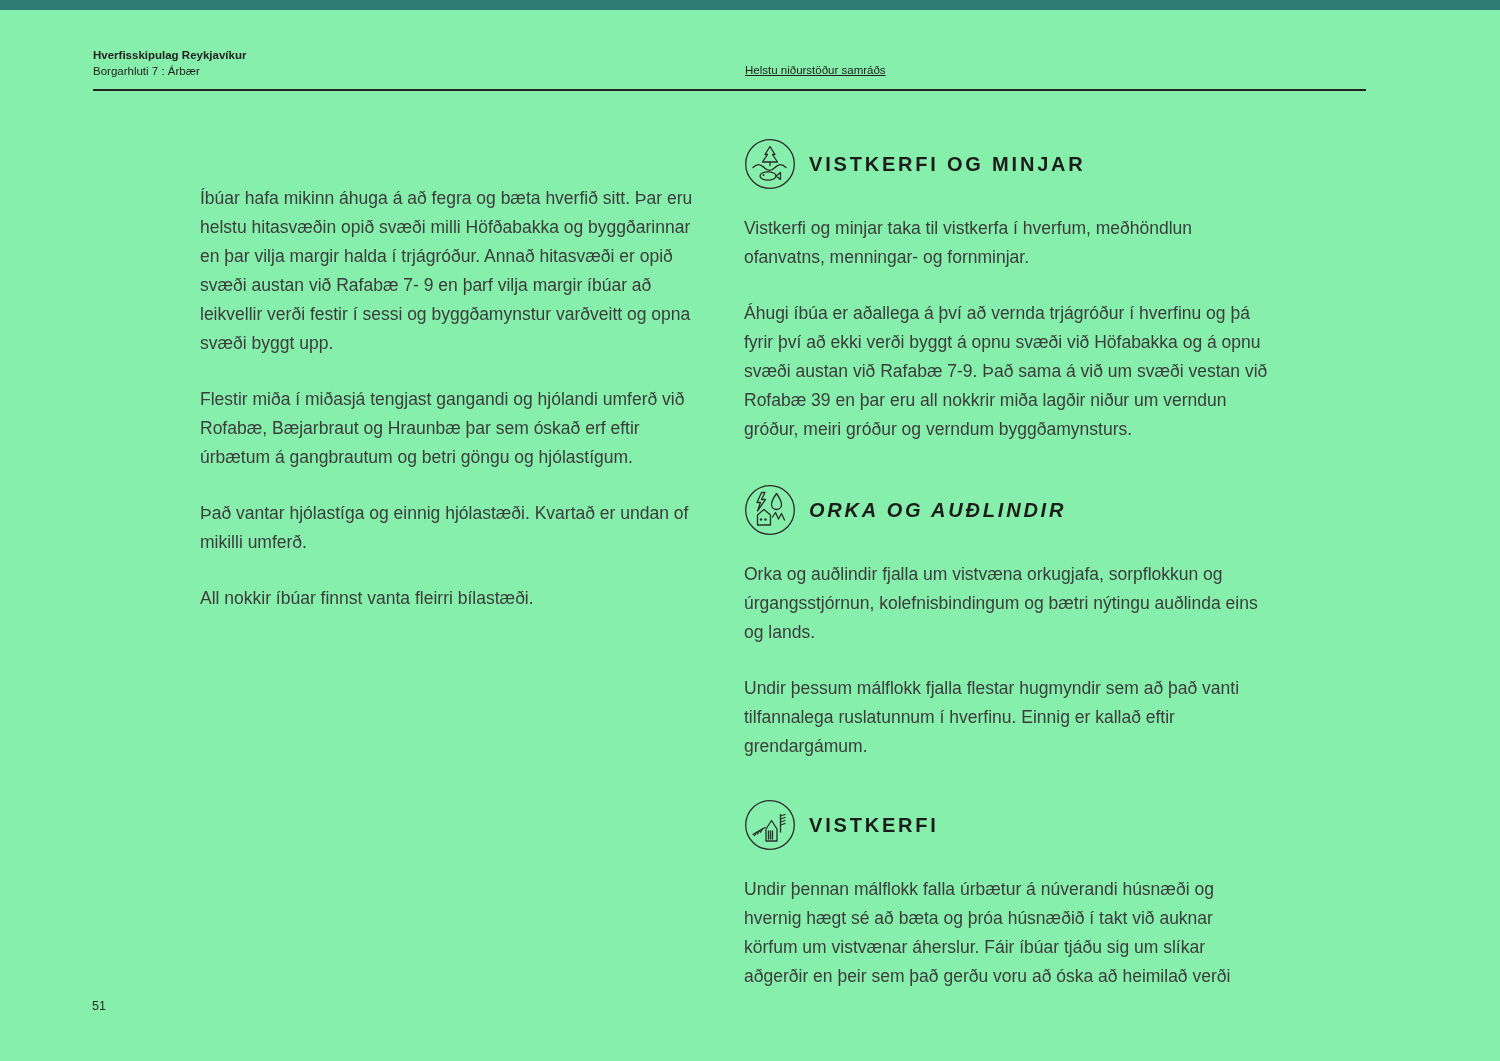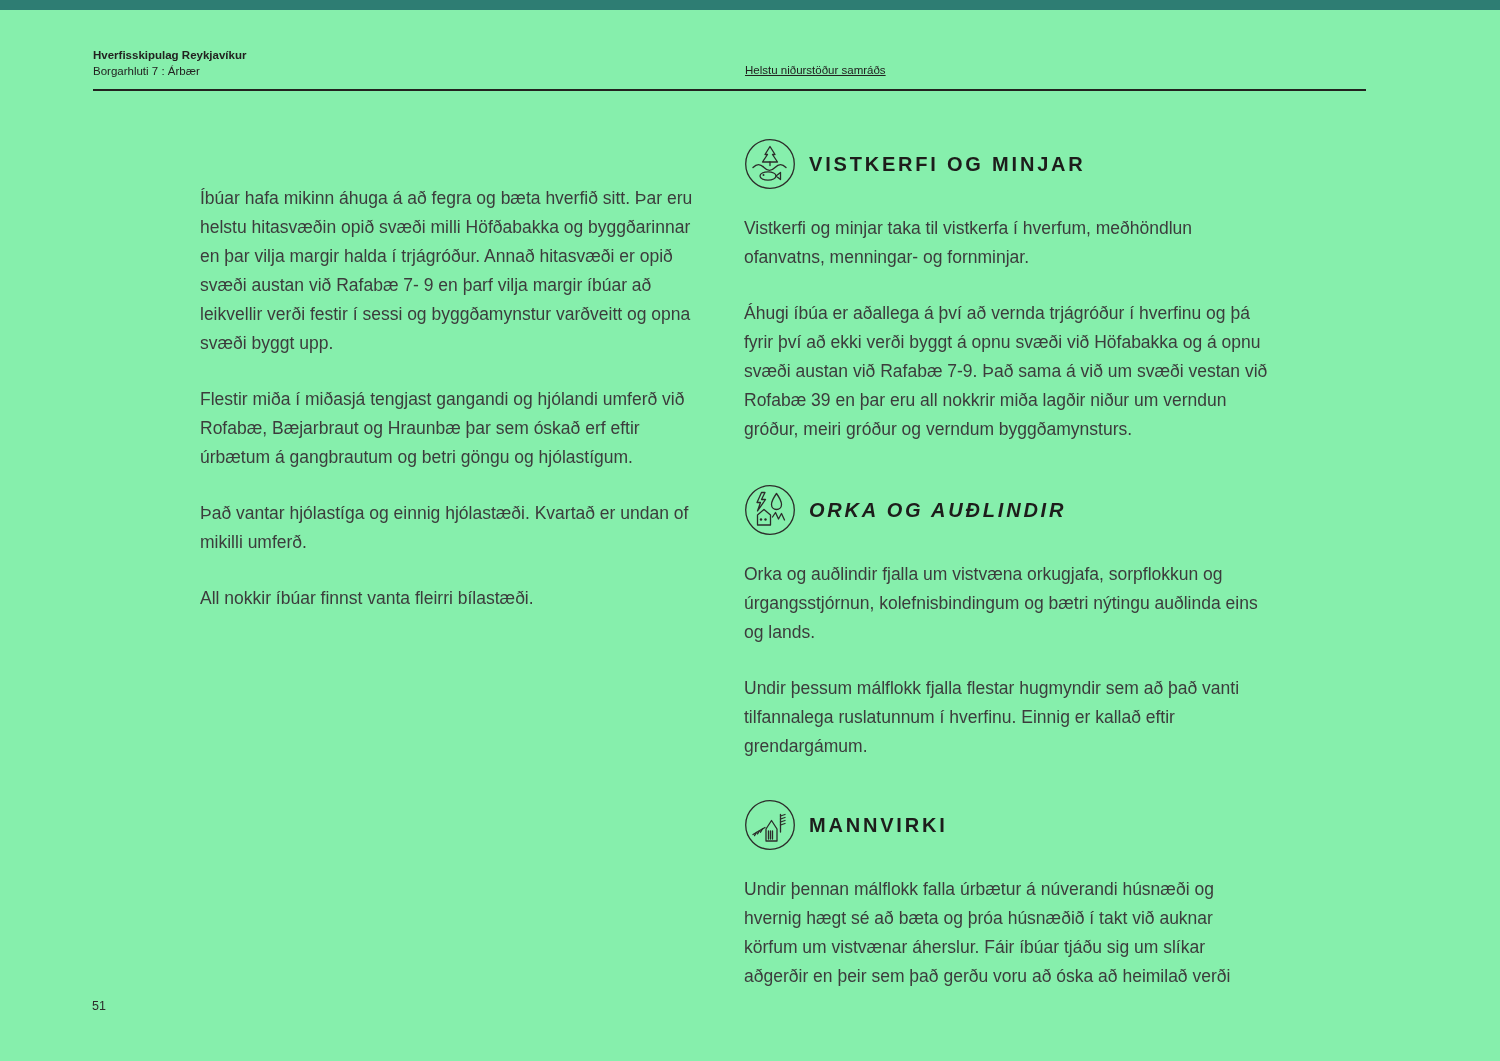--- a/index.html
+++ b/index.html
@@ -152,20 +152,20 @@
           <path d="M24.5 32 V40"></path>
           <path d="M26.5 32 V40"></path>
           <path d="M28.5 32 V40"></path>
           <path d="M36.5 33 V15.5"></path>
           <path d="M36.5 17 L41 15.5"></path>
           <path d="M36.5 20 L41 18.5"></path>
           <path d="M36.5 23 L41 21.5"></path>
           <path d="M36.5 26 L41 24.5"></path>
         </svg>
       </span>
-      <span class="section-title">MANNVIRKI</span>
+      <span class="section-title">VISTKERFI</span>
     </div>
     <p>Undir þennan málflokk falla úrbætur á núverandi húsnæði og hvernig hægt sé að bæta og þróa húsnæðið í takt við auknar körfum um vistvænar áherslur. Fáir íbúar tjáðu sig um slíkar aðgerðir en þeir sem það gerðu voru að óska að heimilað verði</p>
   </div>
 
   <div class="page-number">51</div>
 
 </div>
 
 </body></html>

